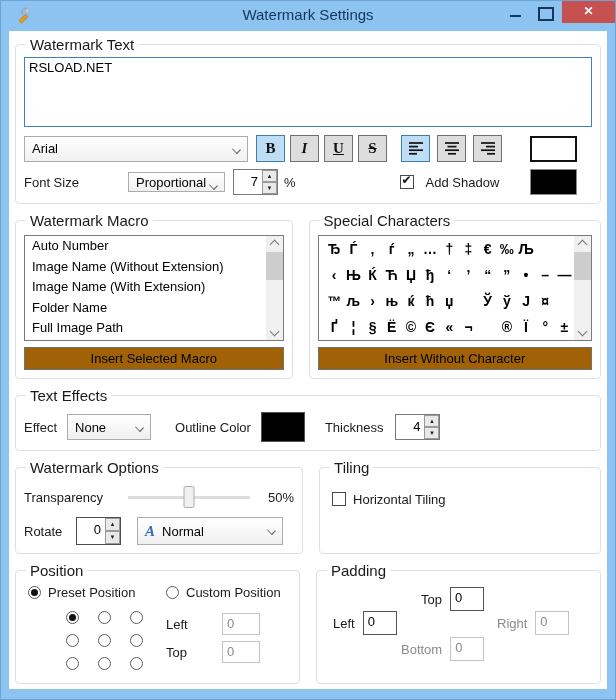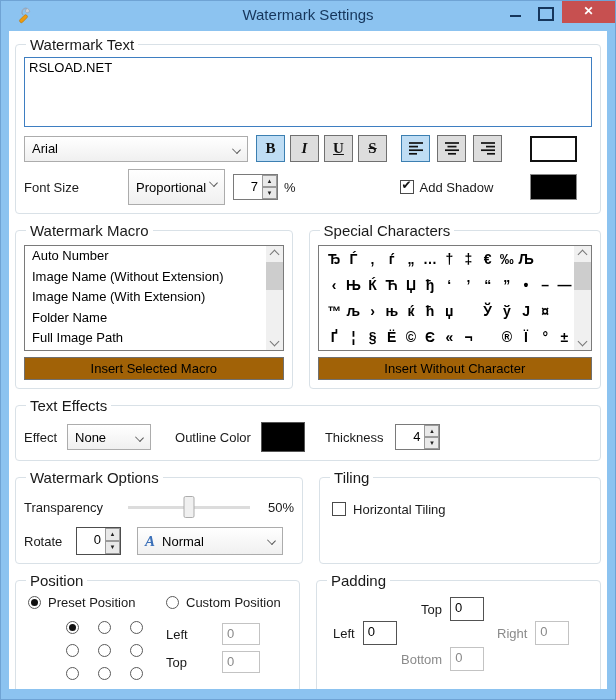--- a/index.html
+++ b/index.html
@@ -40,29 +40,29 @@
   .tbtn.active { background: #BFDDF4; border-color: #3C7FB1; }
   .tbtn .glyph { font-family: "Liberation Serif", serif; font-weight: bold; font-size: 15px; color: #111; }
   .glyph.i { font-style: italic; } .glyph.u { text-decoration: underline; } .glyph.s { text-decoration: line-through; }
   .agroup { margin-left: 14px; display: flex; gap: 7px; }
   .agroup .tbtn { margin-left: 0; }
   .swatch { width: 47px; height: 26px; border: 2px solid #111; background: #fff; }
   .swatch.white { margin-left: auto; margin-right: 15px; }
   .swatch.black { background: #000; border-color: #8a8a8a; border-width: 1px; margin-left: auto; margin-right: 15px; }
   .row2 { margin-top: 7px; }
   .lbl-fontsize { width: 104px; }
-  .size-combo { width: 97px; height: 36px; }
+  .size-combo { width: 97px; height: 20px; }
   .spin { display: inline-flex; height: 26px; border: 1px solid #7a7a7a; background: #fff; }
   .spin .val { width: 28px; text-align: right; padding: 4px 4px 0 0; color: #000; }
   .spin .arrows { display: flex; flex-direction: column; }
   .spin .sbtn { flex: 1; width: 15px; border: 1px solid #9a9a9a; background: #e9e9e9; font-size: 6px; line-height: 10px; text-align: center; color: #222; }
   .pct { margin-left: 6px; }
   .check { width: 14px; height: 14px; border: 1px solid #4a4a4a; background: #fff; display: inline-block; position: relative; }
   .check.checked::after { content: "✔"; position: absolute; left: 1px; top: -3px; font-size: 12px; color: #111; }
-  .shadow-wrap { margin-left: 104px; display: flex; align-items: center; gap: 6px; }
+  .shadow-wrap { margin-left: 104px; display: flex; align-items: center; gap: 12px; }
 
   
   .listbox { position: relative; height: 106px; border: 1px solid #7a7a7a; background: #fff; overflow: hidden; padding-right: 17px; margin-top: 2px; }
   .list-item { line-height: 20.5px; padding-left: 7px; color: #000; white-space: nowrap; }
   .vscroll { position: absolute; right: 0; top: 0; bottom: 0; width: 17px; background: #f0f0f0; }
   .vscroll .sarrow { position: absolute; left: 0; width: 17px; height: 15px; }
   .vscroll .sarrow::after { content:""; position: absolute; left: 5px; width: 6px; height: 6px; border-right: 1.4px solid #777; border-bottom: 1.4px solid #777; }
   .vscroll .up { top: 0; } .vscroll .up::after { top: 5px; transform: rotate(-135deg); }
   .vscroll .down { bottom: 0; } .vscroll .down::after { bottom: 5px; transform: rotate(45deg); }
   .vscroll .thumb { position: absolute; left: 0; top: 16px; width: 17px; height: 28px; background: #cdcdcd; }

